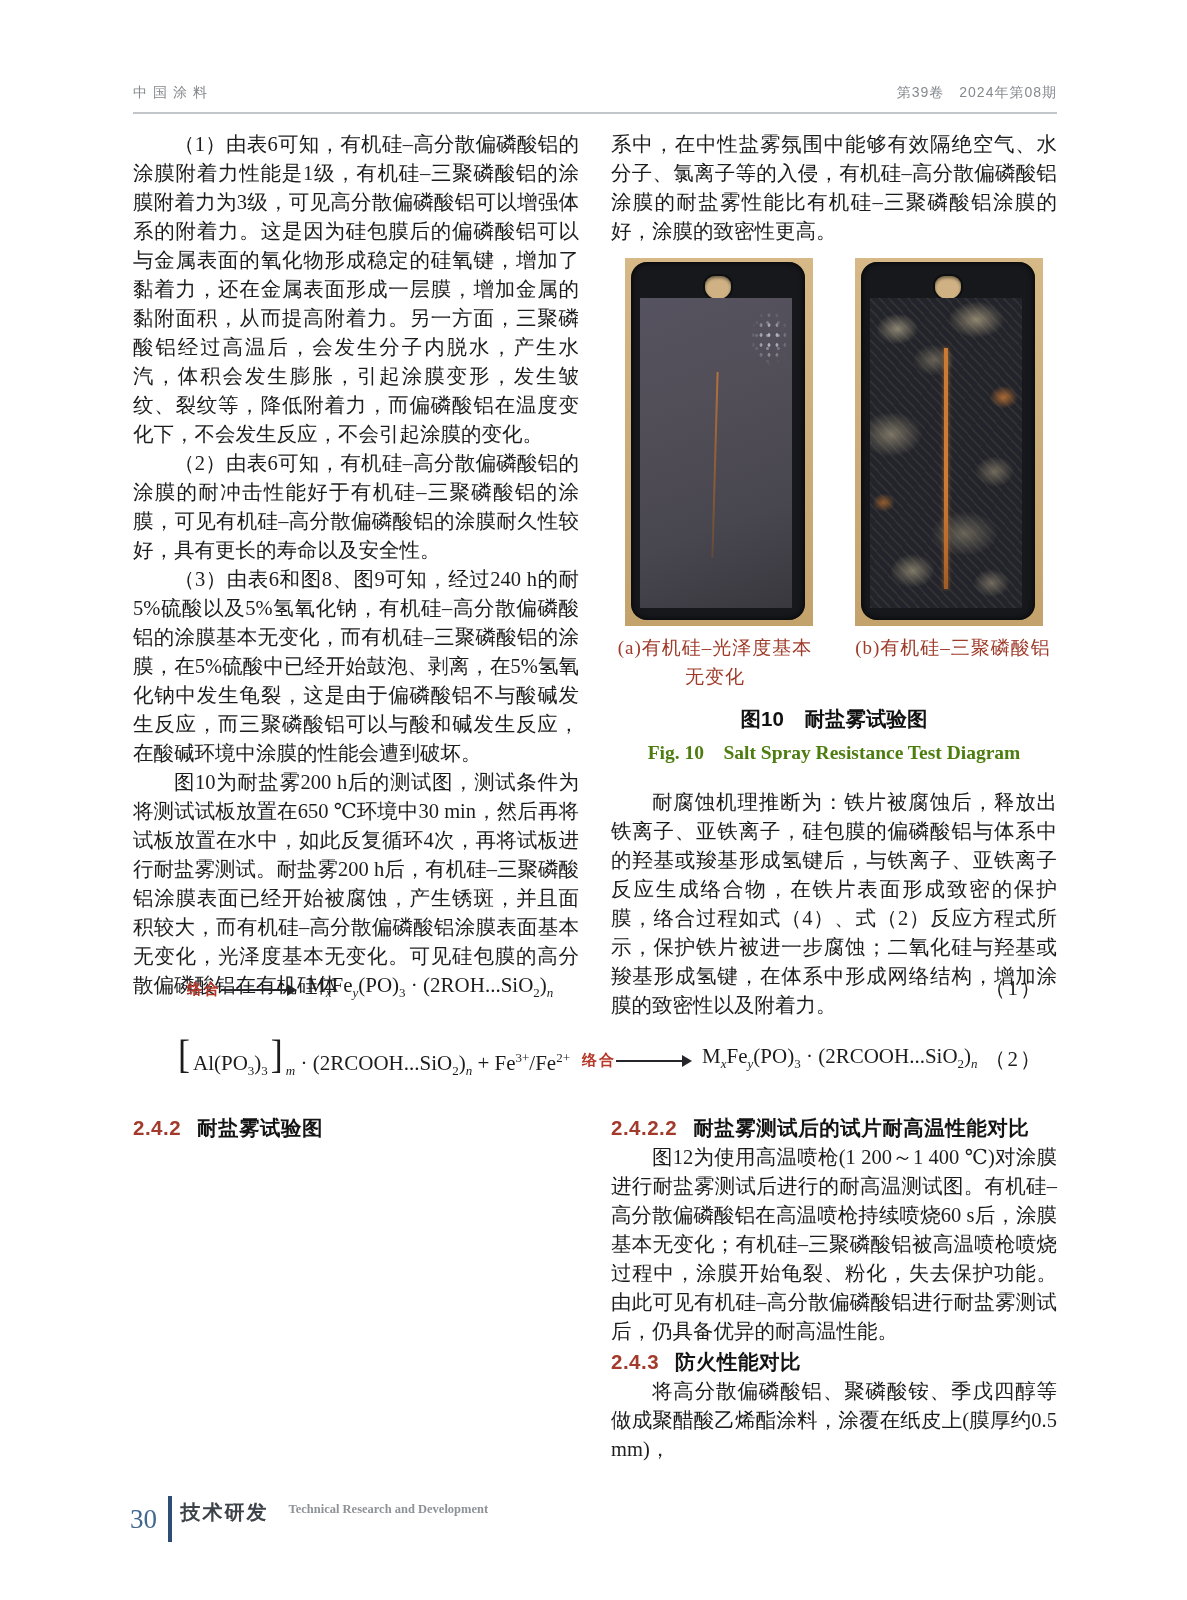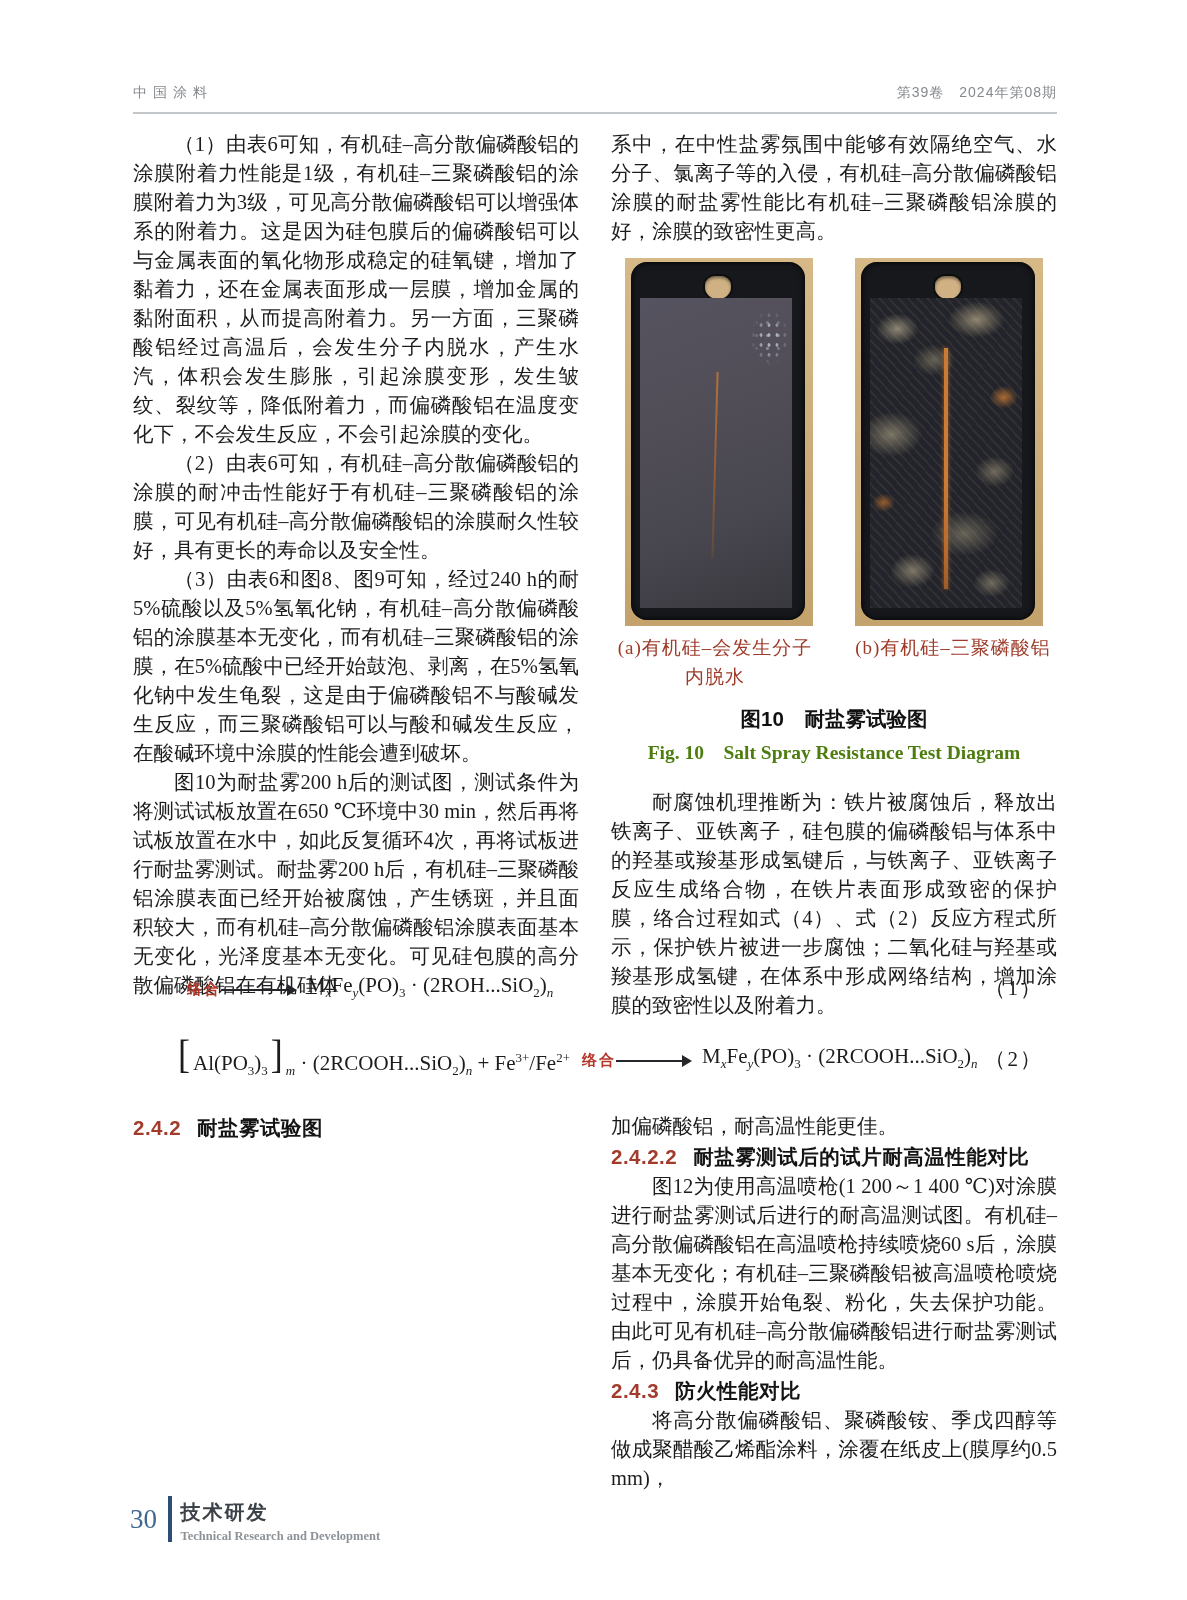--- a/index.html
+++ b/index.html
@@ -88,21 +88,21 @@
 
   
   .h3{font-family:"Liberation Sans","DejaVu Sans",sans-serif;font-size:20.5px;line-height:31px;text-align:left;}
   .h3 .num{color:var(--heading-accent);font-weight:bold;margin-right:16px;letter-spacing:.5px;}
   .h3 .t{font-weight:bold;color:#141414;letter-spacing:.5px;}
 
   
   .footer{position:absolute;left:130px;top:1496px;display:flex;align-items:flex-start;}
   .page-num{font-size:27px;color:var(--pagenum-accent);margin-right:11px;position:relative;top:8px;}
   .vbar{width:3.5px;height:46px;background:var(--footerbar-accent);margin-right:9px;}
-  .footer-col{display:flex;flex-direction:column;padding-top:3px;}
+  .footer-col{display:flex;flex-direction:row;padding-top:3px;gap:20px;}
   .footer-zh{font-size:20px;font-weight:bold;color:#3c4248;letter-spacing:2px;
     font-family:"Liberation Sans","DejaVu Sans",sans-serif;}
   .footer-en{font-size:12.5px;color:#8d9297;margin-top:3px;font-weight:bold;}
 </style>
 </head>
 <body>
 
 <div class="header">
   <span class="header-left">中国涂料</span>
   <span class="header-right">第39卷　2024年第08期</span>
@@ -133,21 +133,21 @@
       <div class="photo">
         <div class="panel">
           <div class="hole"></div>
           <div class="surface surface-b">
             <div class="rust-line"></div>
           </div>
         </div>
       </div>
     </div>
     <div class="captions">
-      <span class="cap">(a)有机硅–会发生分子内脱水</span>
+      <span class="cap">(a)有机硅–光泽度基本无变化</span>
       <span class="cap">(b)有机硅–三聚磷酸铝</span>
     </div>
     <div class="fig-title-zh">图10　耐盐雾试验图</div>
     <div class="fig-title-en">Fig. 10　Salt Spray Resistance Test Diagram</div>
   </div>
 
   <p class="mech">耐腐蚀机理推断为：铁片被腐蚀后，释放出铁离子、亚铁离子，硅包膜的偏磷酸铝与体系中的羟基或羧基形成氢键后，与铁离子、亚铁离子反应生成络合物，在铁片表面形成致密的保护膜，络合过程如式（4）、式（2）反应方程式所示，保护铁片被进一步腐蚀；二氧化硅与羟基或羧基形成氢键，在体系中形成网络结构，增加涂膜的致密性以及附着力。</p>
 </div>
 
 <div class="equations">
@@ -174,21 +174,20 @@
   </div>
 </div>
 
 <div class="col col-left-bot">
   <div class="h3">
     <span class="num">2.4.2</span><span class="t">耐盐雾试验图</span>
   </div>
 </div>
 
 <div class="col col-right-bot">
-  <p class="noindent">加偏磷酸铝，耐高温性能更佳。</p>
   <div class="h3">
     <span class="num">2.4.2.2</span><span class="t">耐盐雾测试后的试片耐高温性能对比</span>
   </div>
   <p>图12为使用高温喷枪(1 200～1 400 ℃)对涂膜进行耐盐雾测试后进行的耐高温测试图。有机硅–高分散偏磷酸铝在高温喷枪持续喷烧60 s后，涂膜基本无变化；有机硅–三聚磷酸铝被高温喷枪喷烧过程中，涂膜开始龟裂、粉化，失去保护功能。由此可见有机硅–高分散偏磷酸铝进行耐盐雾测试后，仍具备优异的耐高温性能。</p>
   <div class="h3">
     <span class="num">2.4.3</span><span class="t">防火性能对比</span>
   </div>
   <p>将高分散偏磷酸铝、聚磷酸铵、季戊四醇等做成聚醋酸乙烯酯涂料，涂覆在纸皮上(膜厚约0.5 mm)，</p>
 </div>
 

